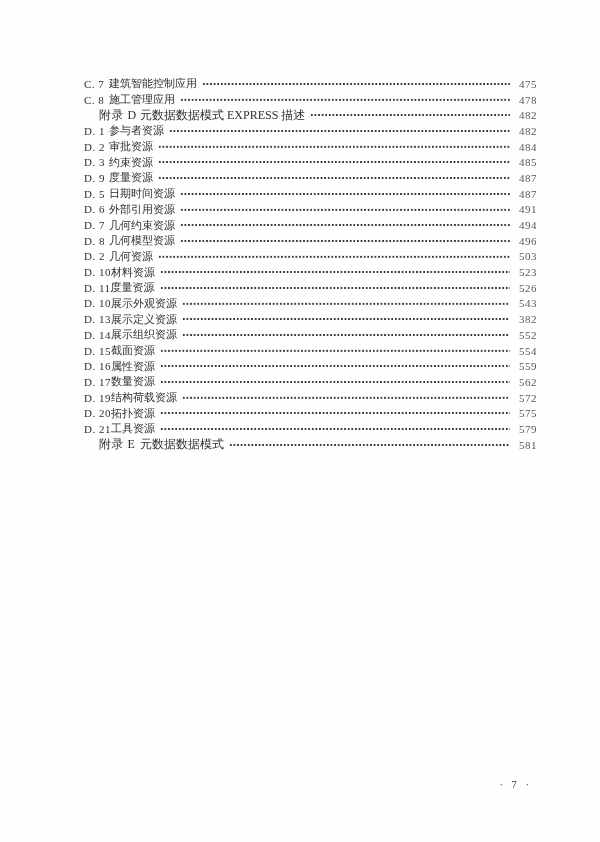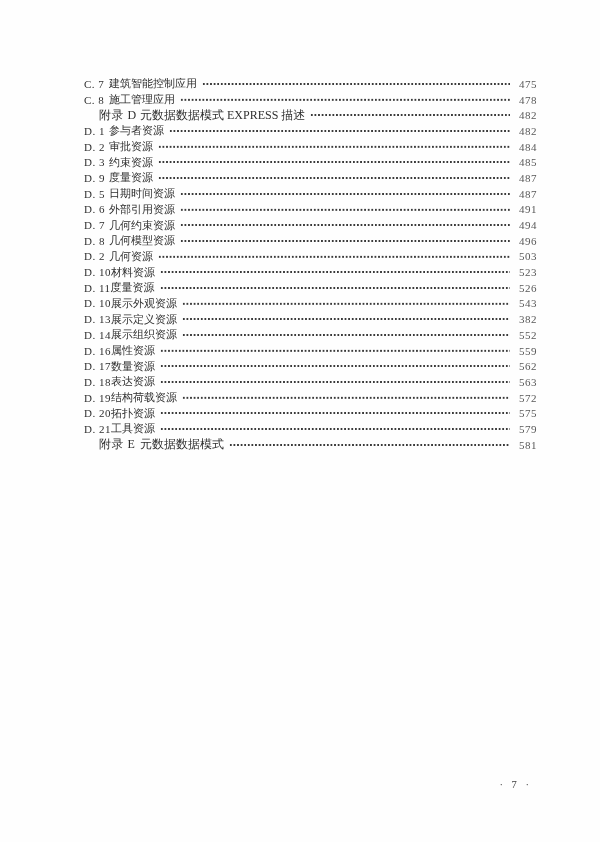--- a/index.html
+++ b/index.html
@@ -175,36 +175,36 @@
     <span class="dots"></span>
     <span class="pg">382</span>
   </div>
       <div class="row sub">
     <span class="lbl">D. 14</span>
     <span class="ttl">展示组织资源</span>
     <span class="dots"></span>
     <span class="pg">552</span>
   </div>
       <div class="row sub">
+    <span class="lbl">D. 15</span>
+    <span class="ttl">截面资源</span>
+    <span class="dots"></span>
+    <span class="pg">554</span>
+  </div>
+      <div class="row sub">
     <span class="lbl">D. 16</span>
     <span class="ttl">属性资源</span>
     <span class="dots"></span>
     <span class="pg">559</span>
   </div>
       <div class="row sub">
     <span class="lbl">D. 17</span>
     <span class="ttl">数量资源</span>
     <span class="dots"></span>
     <span class="pg">562</span>
-  </div>
-      <div class="row sub">
-    <span class="lbl">D. 18</span>
-    <span class="ttl">表达资源</span>
-    <span class="dots"></span>
-    <span class="pg">563</span>
   </div>
       <div class="row sub">
     <span class="lbl">D. 19</span>
     <span class="ttl">结构荷载资源</span>
     <span class="dots"></span>
     <span class="pg">572</span>
   </div>
       <div class="row sub">
     <span class="lbl">D. 20</span>
     <span class="ttl">拓扑资源</span>

